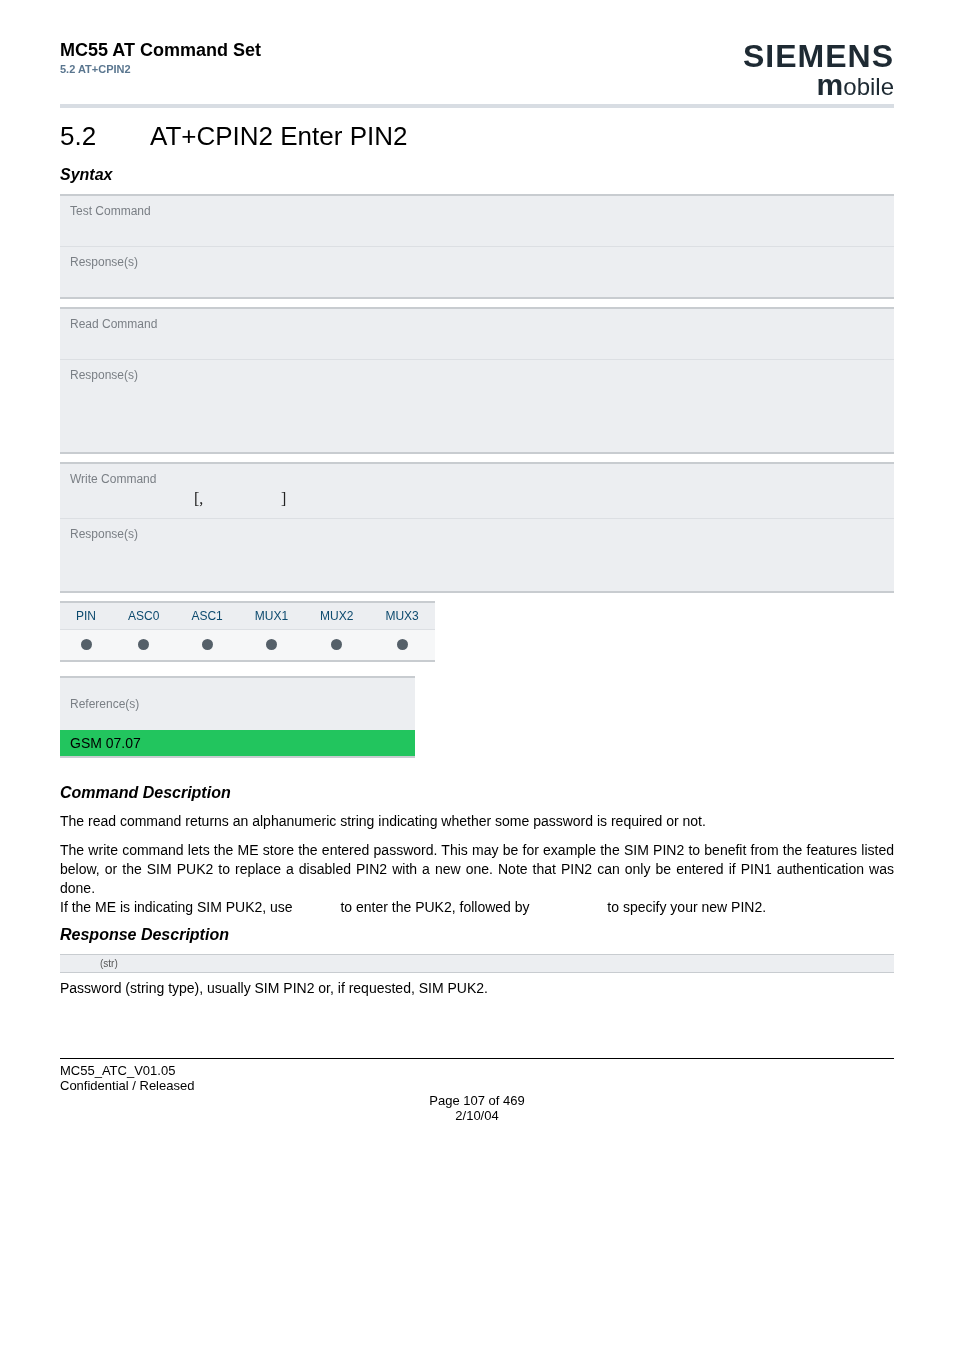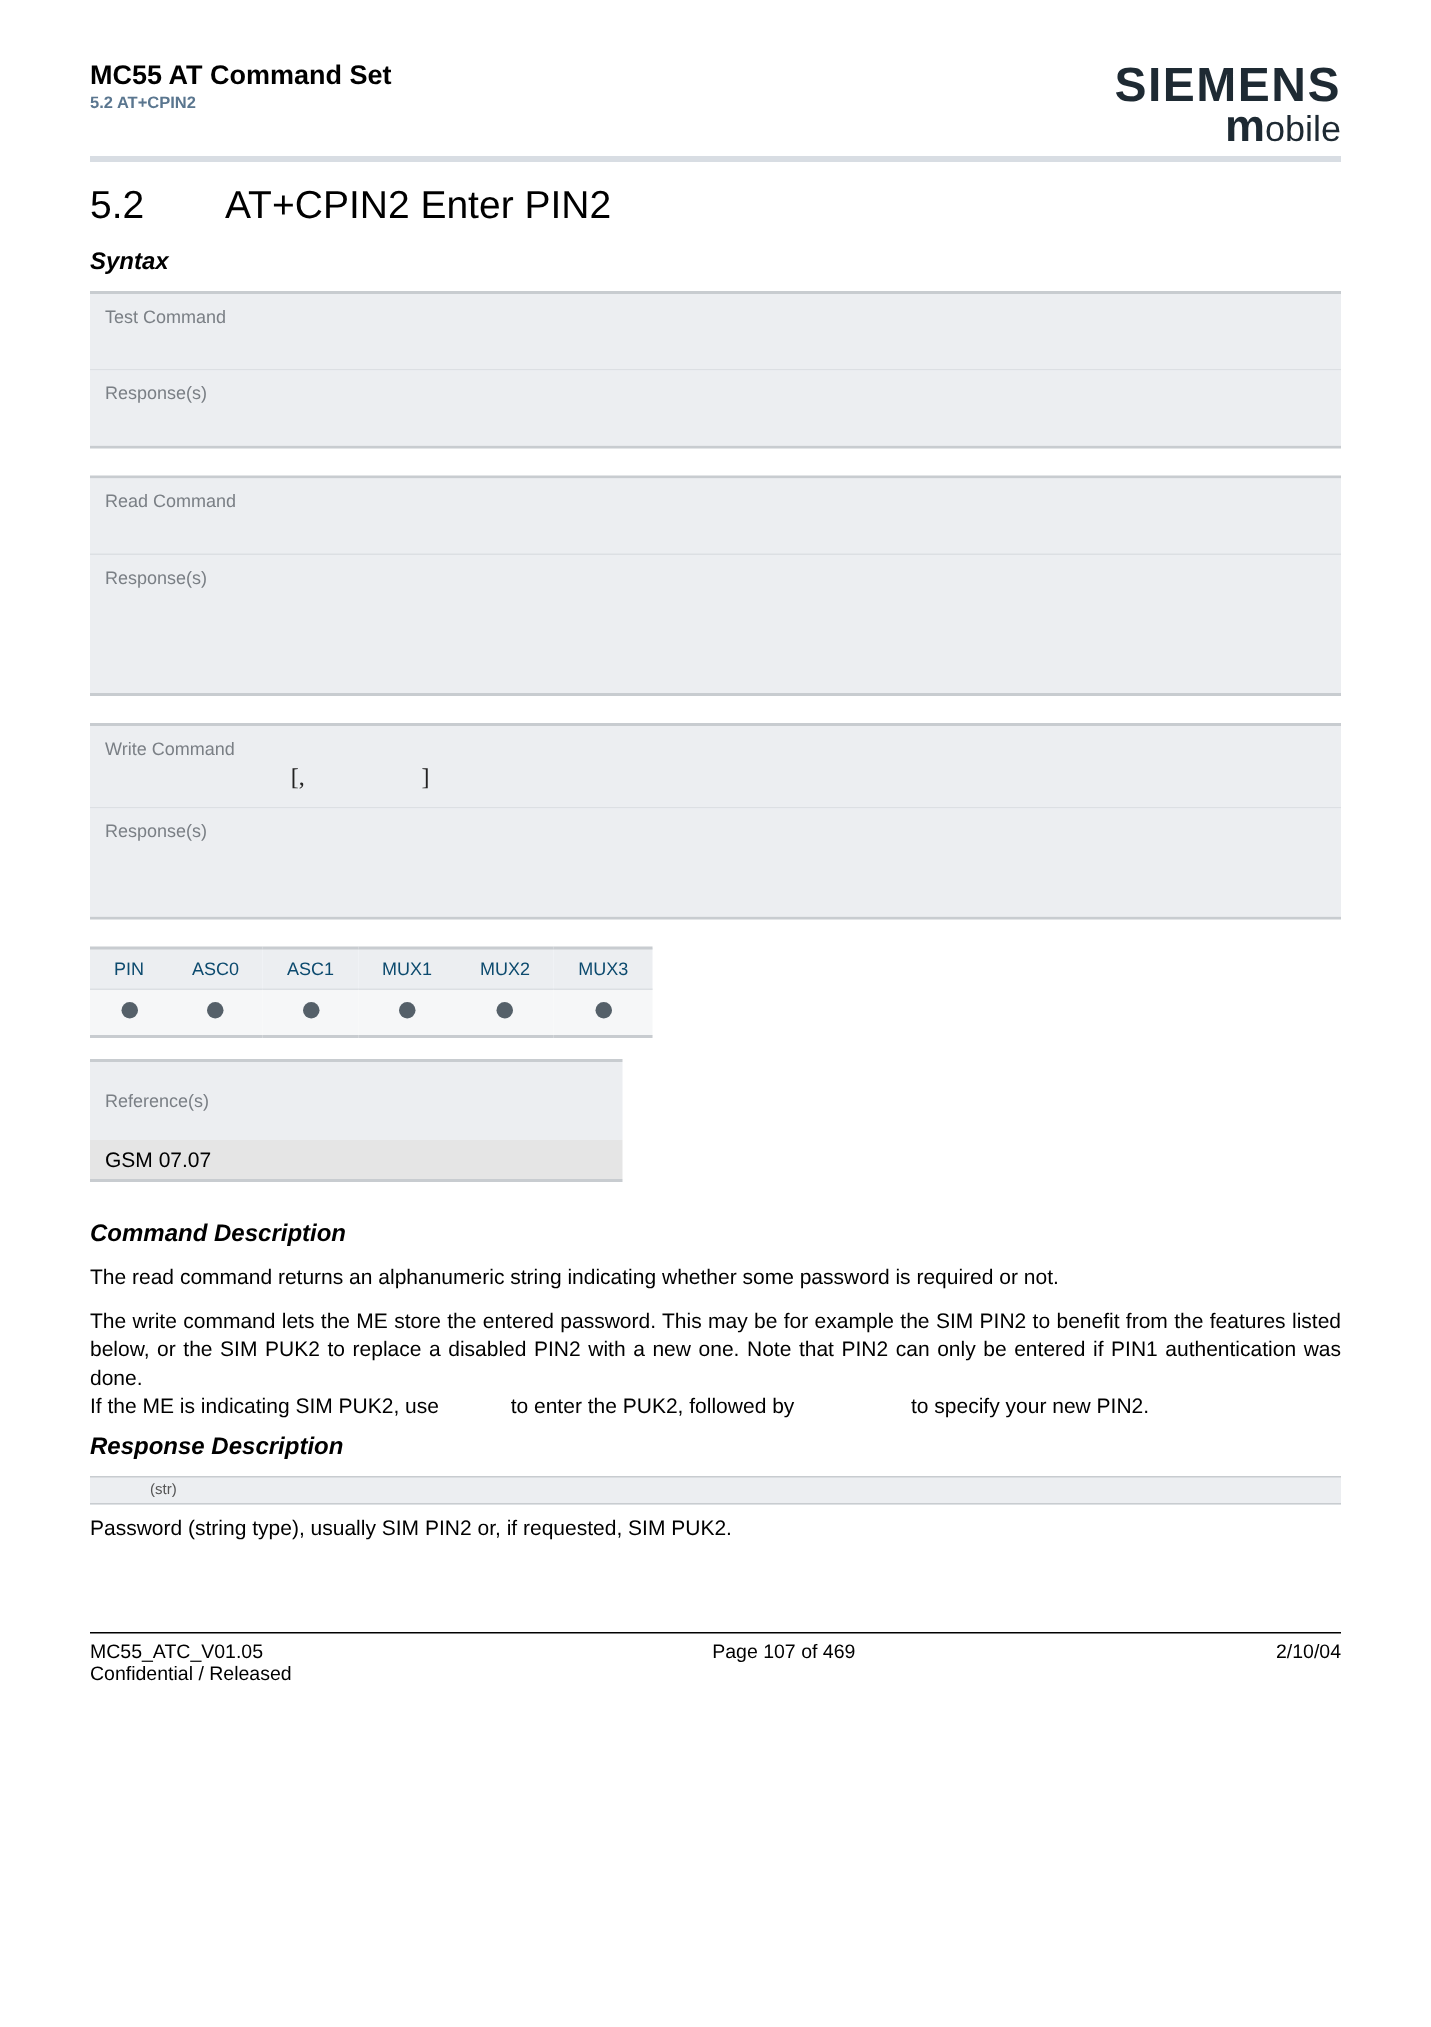--- a/index.html
+++ b/index.html
@@ -59,21 +59,21 @@
     margin: 0 0 14px 0;
   }
   h2.section .secnum { display: inline-block; width: 90px; }
   h3.sub {
     font-size: 16px;
     font-style: italic;
     font-weight: bold;
     margin: 10px 0 10px 0;
   }
   .block {
-    margin-bottom: 18px;
+    margin-bottom: 8px;
     border-top: 2px solid #c8ccd0;
     border-bottom: 2px solid #c8ccd0;
   }
   .block-row {
     background: #eceef1;
     padding: 8px 10px 28px 10px;
     font-size: 12px;
     color: #7a7f85;
     border-bottom: 1px solid #dcdfe3;
   }
@@ -116,21 +116,21 @@
     width: 355px;
     margin-bottom: 26px;
   }
   .ref-box .ref-head {
     background: #eceef1;
     font-size: 12px;
     color: #7a7f85;
     padding: 19px 10px;
   }
   .ref-box .ref-body {
-    background: #e5e5e5;
+    background: #22c55e;
     font-size: 14px;
     padding: 5px 10px;
   }
   p.body {
     font-size: 14px;
     line-height: 1.35;
     margin: 10px 0;
     text-align: justify;
   }
   .param-bar {
@@ -142,20 +142,21 @@
     color: #555;
     margin: 8px 0 6px 0;
   }
   .footer {
     border-top: 1px solid #000;
     display: flex;
     justify-content: space-between;
     font-size: 13px;
     padding-top: 4px;
     margin-top: 60px;
+    flex-direction: column;
   }
   .footer .left { text-align: left; }
   .footer .center { text-align: center; }
   .footer .right { text-align: center; }
 </style>
 </head>
 <body>
 
 <div class="page">
 

